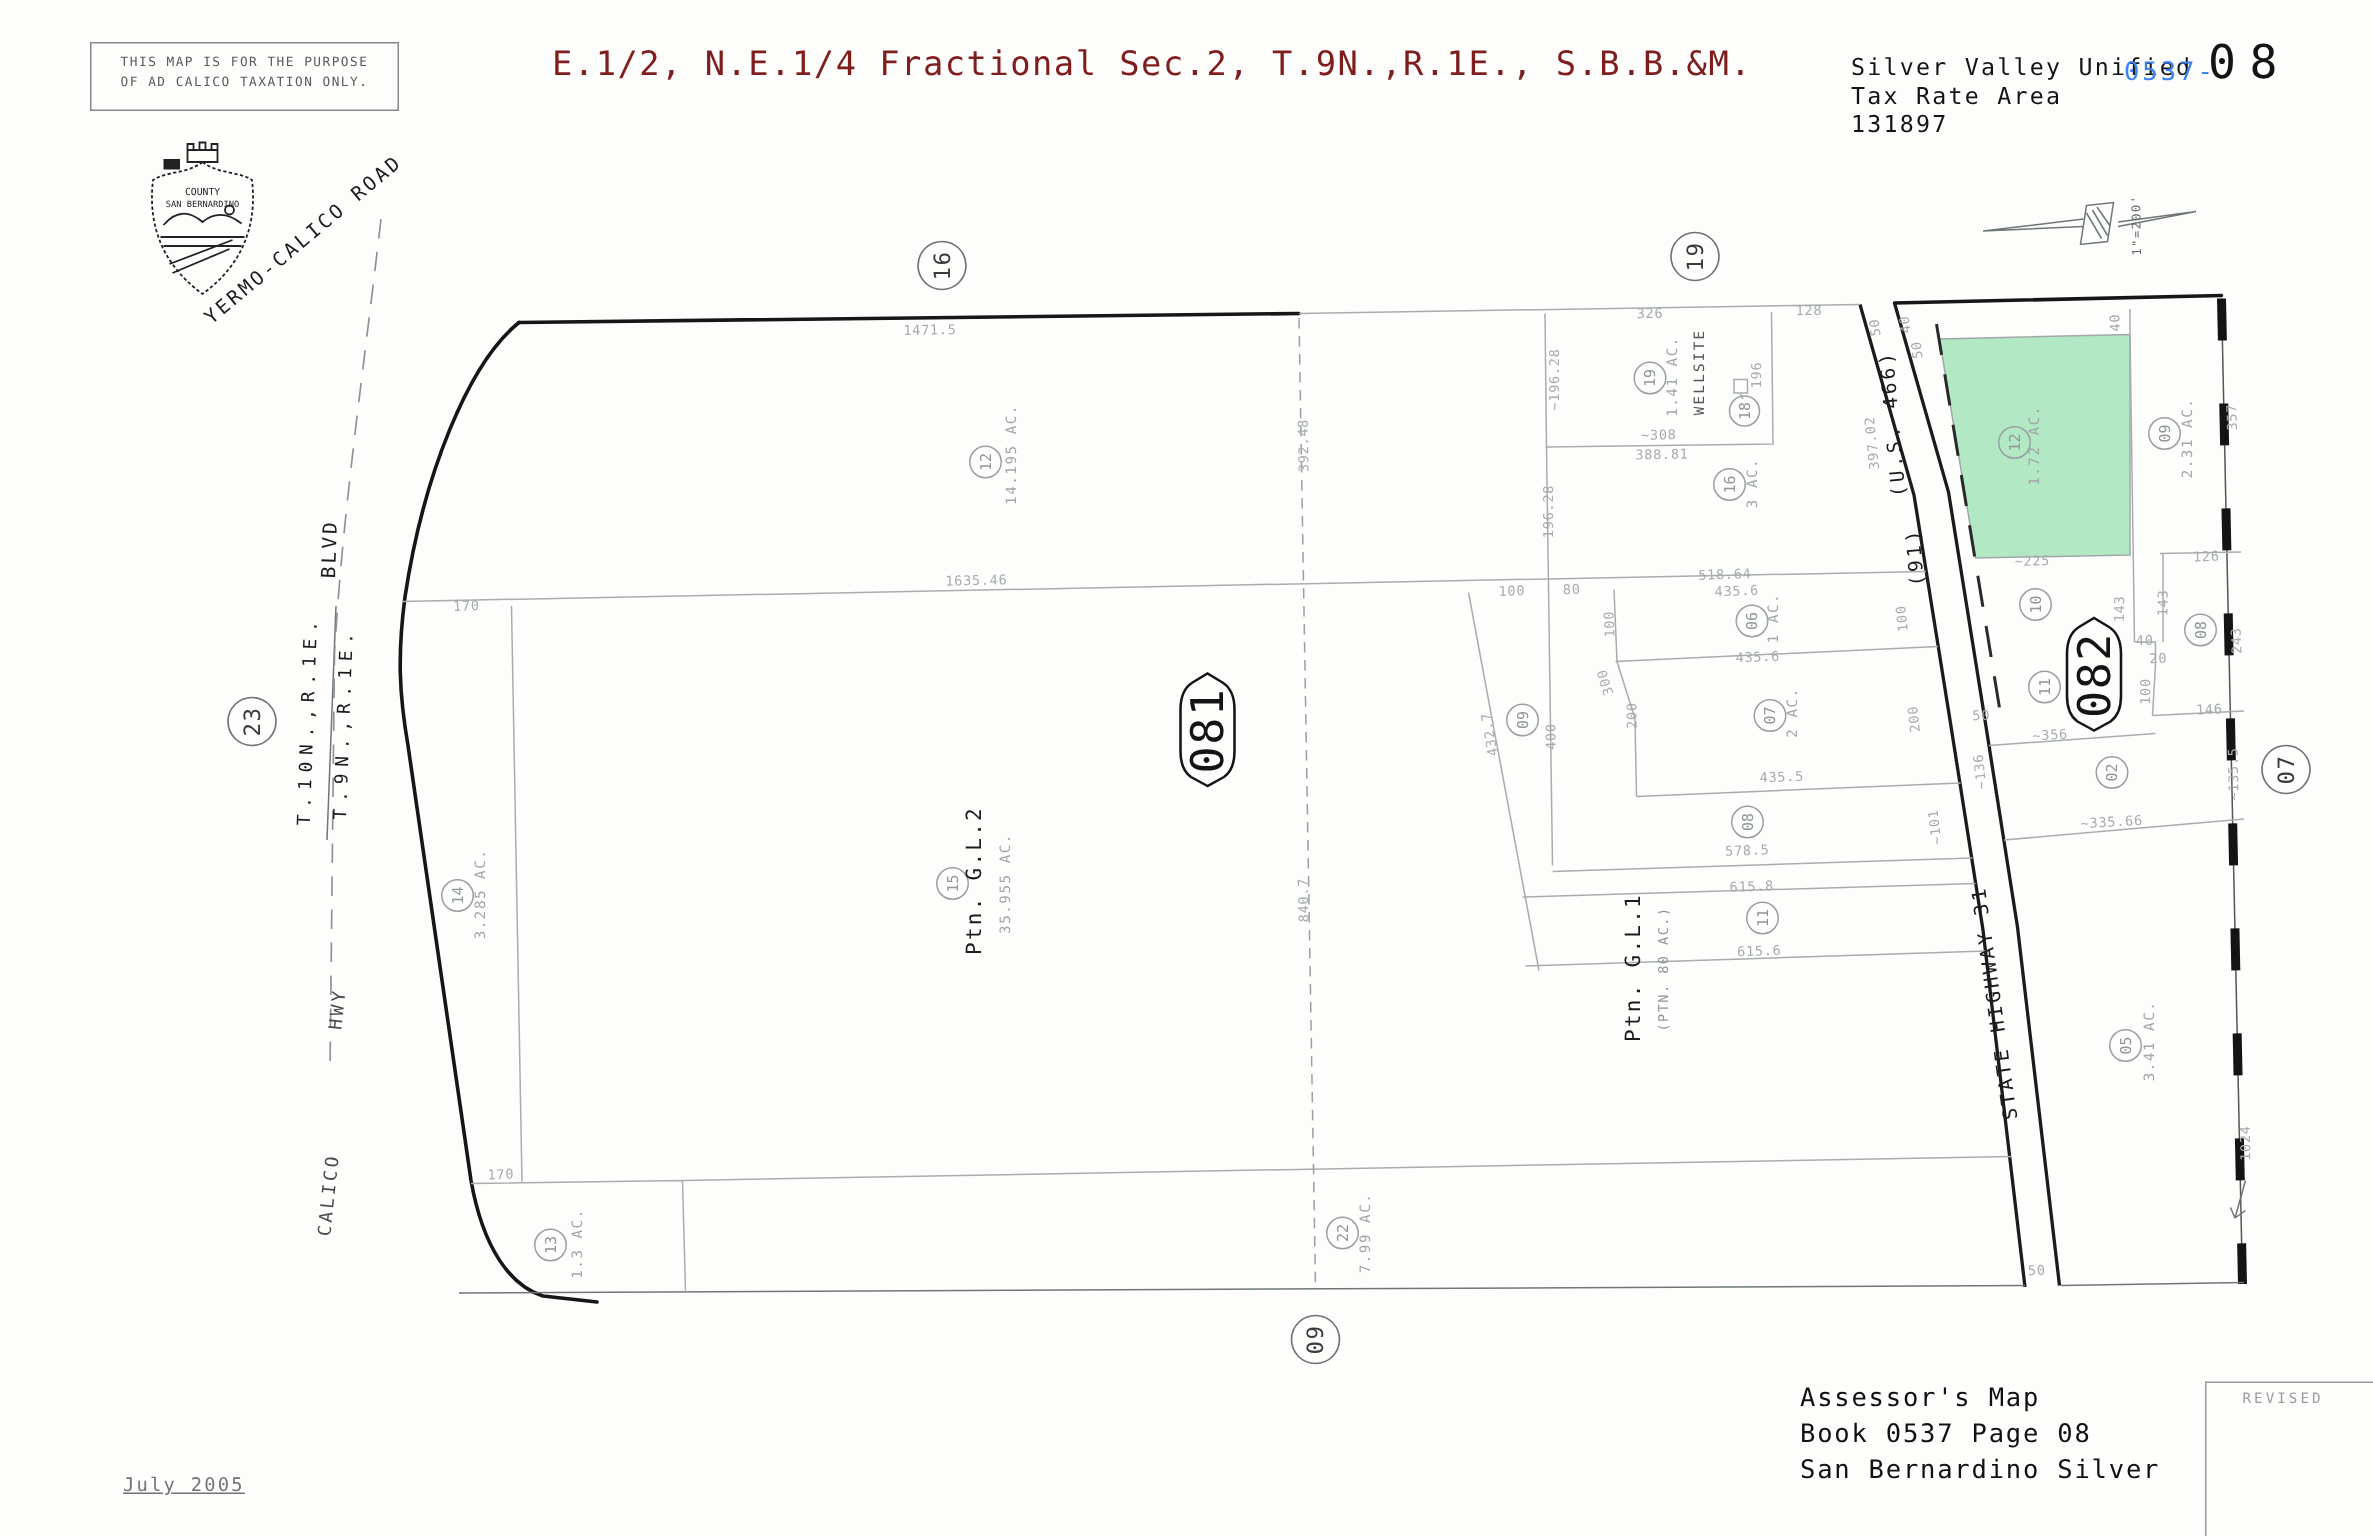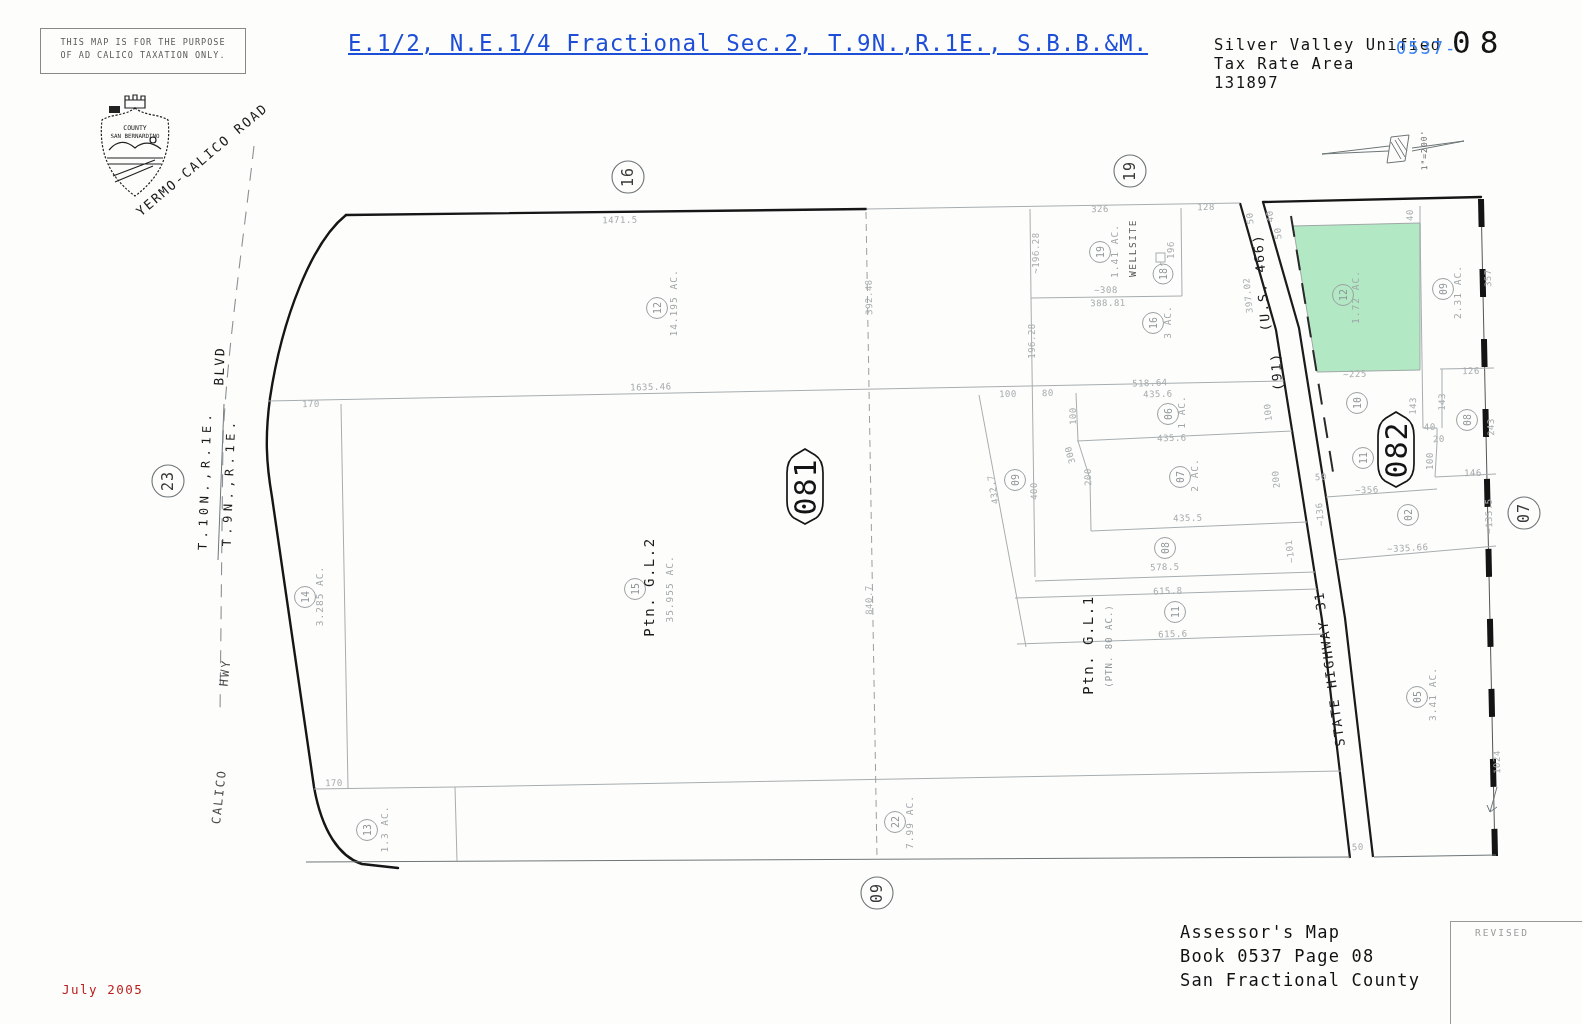--- a/index.html
+++ b/index.html
@@ -1,29 +1,29 @@
 <!DOCTYPE html>
 <html><head>
 <meta charset="utf-8">
 <style>
   html,body{margin:0;padding:0;background:#e8e8e8;}
   #page{position:relative;width:1582px;height:1024px;background:#fdfdfc;overflow:hidden;
         font-family:"DejaVu Sans Mono", monospace;}
-  .abs{position:absolute;}
+  .abs{position:absolute;margin-left:20px;}
   #disclaimer{left:40px;top:28px;width:206px;height:46px;border:1px solid #888;
       text-align:center;padding-top:7px;box-sizing:border-box;}
   #disclaimer div{font-size:8.5px;letter-spacing:1px;color:#5a5a5a;line-height:13px;}
-  #title{left:348px;top:30px;font-size:22.5px;letter-spacing:1px;color:#1d4ed8;white-space:nowrap;text-decoration:underline;}
+  #title{left:348px;top:30px;font-size:22.5px;letter-spacing:1px;color:#7f1d1d;white-space:nowrap;}
   #tra{left:1214px;top:36px;color:#141414;}
   #tra div{font-size:15.5px;letter-spacing:1.5px;line-height:19px;white-space:nowrap;}
   #bookref{left:1396px;top:38px;font-size:17px;letter-spacing:2px;color:#3b82f6;}
   #bigpage{left:1452px;top:24px;font-size:31px;letter-spacing:9px;color:#141414;}
   #assessor{left:1180px;top:920px;color:#111;}
   #assessor div{font-size:17px;letter-spacing:1.2px;line-height:24px;white-space:nowrap;}
-  #date{left:62px;top:982px;font-size:12.5px;letter-spacing:1.5px;color:#b91c1c;}
+  #date{left:62px;top:982px;font-size:12.5px;letter-spacing:1.5px;color:#737373;text-decoration:underline;}
   #revisedbox{left:1450px;top:921px;width:131px;height:102px;border-left:1px solid #999;border-top:1px solid #999;}
   #revisedbox span{position:absolute;left:24px;top:5px;font-size:9.5px;letter-spacing:2px;color:#9b9b9b;}
   svg{position:absolute;left:0;top:0;}
   svg text{font-family:"DejaVu Sans Mono", monospace;}
   .thick{stroke:#161616;stroke-width:2.4;fill:none;stroke-linecap:round;}
   .road{stroke:#1b1b1b;stroke-width:2.2;fill:none;}
   .ln{stroke:#a7adaf;stroke-width:1;fill:none;}
   .lnm{stroke:#6e7678;stroke-width:1;fill:none;}
   .edge-base{stroke:#555;stroke-width:1;fill:none;}
   .edge-dash{stroke:#141414;stroke-width:6;fill:none;stroke-dasharray:28 42;}
@@ -62,21 +62,21 @@
     <div>Silver Valley Unified</div>
     <div>Tax Rate Area</div>
     <div>131897</div>
   </div>
   <div id="bookref" class="abs">0537-</div>
   <div id="bigpage" class="abs">08</div>
 
   <div id="assessor" class="abs">
     <div>Assessor's Map</div>
     <div>Book 0537 Page 08</div>
-    <div>San Fractional County</div>
+    <div>San Bernardino Silver</div>
   </div>
   <div id="date" class="abs">July 2005</div>
   <div id="revisedbox" class="abs">
     <span>REVISED</span>
   </div>
 
   <svg width="1582" height="1024" viewBox="0 0 1582 1024">
 
     <path class="green" d="M1293,226 L1420,223 L1420,370 L1317,372 Z"></path>
 

